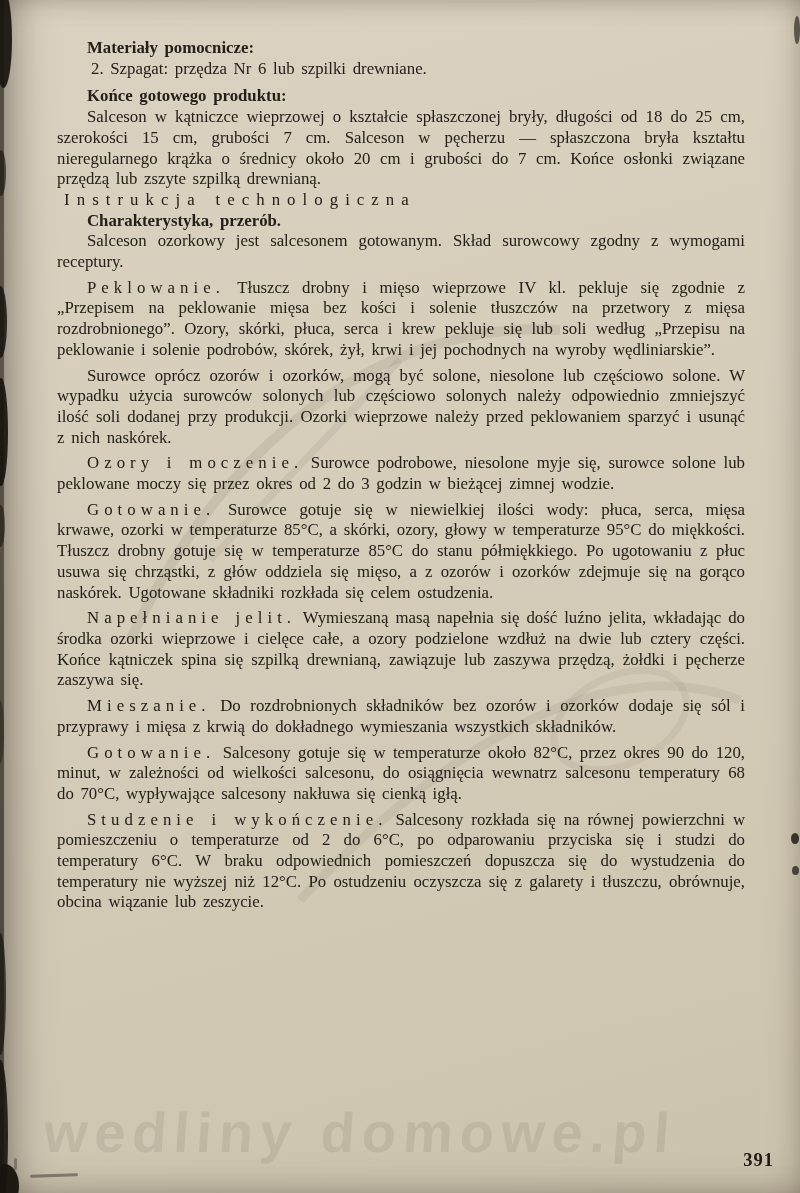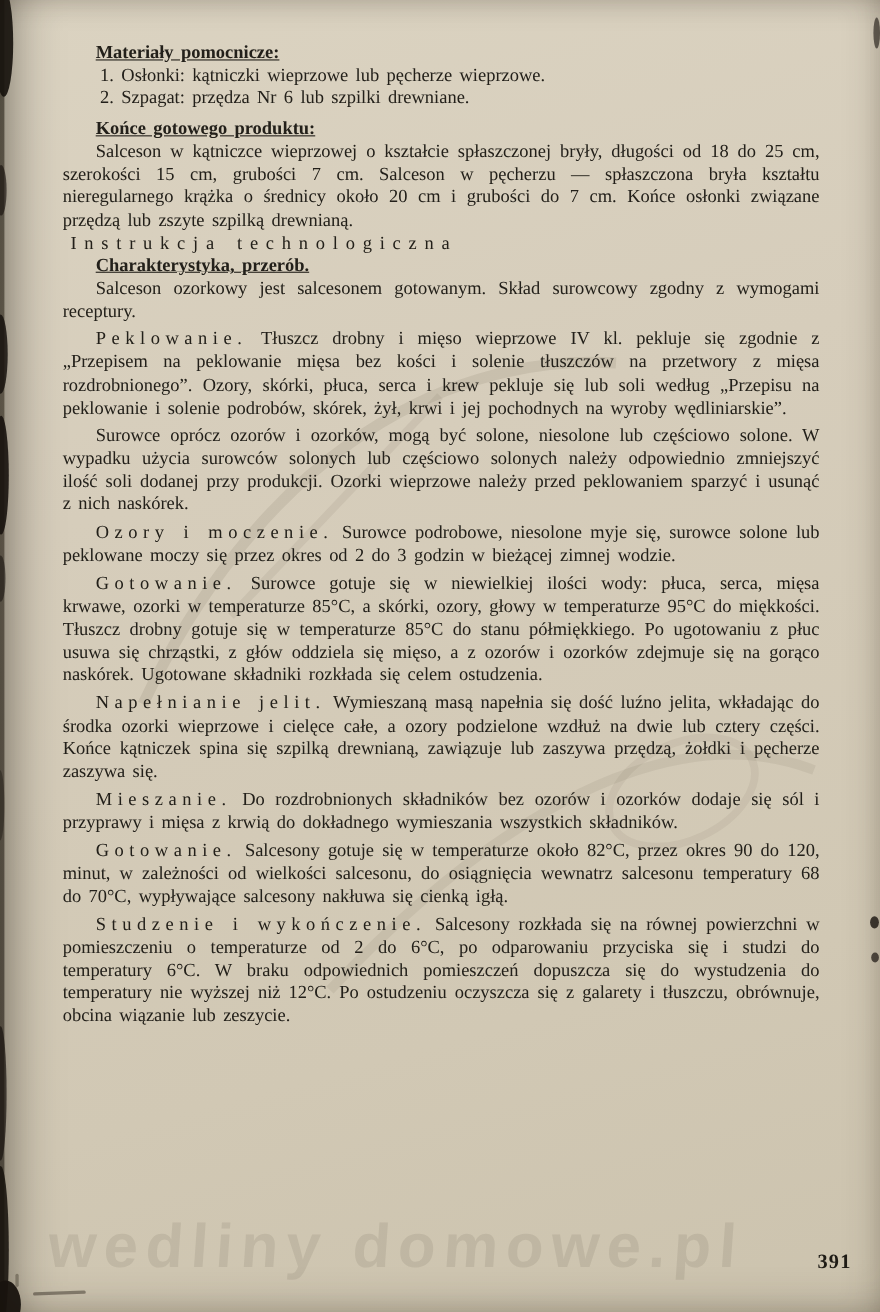--- a/index.html
+++ b/index.html
@@ -27,40 +27,40 @@
     margin: 0;
     font-size: 16.8px;
     line-height: 20.7px;
     text-align: justify;
     word-spacing: 2.5px;
   }
 
   .ind  { text-indent: 30px; }
   .ind2 { text-indent: 34px; text-align: left !important; }
 
-  .h { font-weight: bold; text-align: center; word-spacing: 6px; text-decoration: underline; }
+  .h { font-weight: bold; text-align: center; word-spacing: 6px; }
   .sec { margin-top: 7px !important; }
   .step { margin-top: 5px !important; }
 
   .center-title {
     margin: 12px 0 10px;
     font-size: 17.5px;
     font-weight: normal;
     text-align: center;
     letter-spacing: 0.42em;
     padding-left: 0.42em;
     line-height: 22px;
   }
 
   .term { letter-spacing: 0.30em; margin-top: 25px; }
 
   .page-number {
     position: absolute;
     right: 26px;
-    bottom: 34px;
+    bottom: 22px;
     font-size: 18.5px;
     font-weight: bold;
     letter-spacing: 1px;
     color: #1e1b15;
   }
 
   
   .edge-line {
     position: absolute; left: 0; top: 0; width: 4px; height: 100%;
     background: linear-gradient(180deg, #161209, #2a2316 30%, #1c160d 60%, #120d07);
@@ -110,21 +110,20 @@
     <path d="M210 560 L 400 360" stroke="rgba(80,70,52,0.08)" stroke-width="7" fill="none"></path>
     <path d="M300 900 C 450 740, 610 650, 740 700" stroke="rgba(80,70,52,0.08)" stroke-width="9" fill="none"></path>
     <ellipse cx="620" cy="720" rx="70" ry="44" transform="rotate(-25 620 720)" stroke="rgba(80,70,52,0.07)" stroke-width="7" fill="none"></ellipse>
   </svg>
 
   <div class="wm-bottom">wedliny domowe.pl</div>
 
   <div class="content">
 
     <p class="h ind">Materiały pomocnicze:</p>
-    <p class="ind2">1. Osłonki: kątniczki wieprzowe lub pęcherze wieprzowe.</p>
     <p class="ind2">2. Szpagat: przędza Nr 6 lub szpilki drewniane.</p>
 
     <p class="h ind sec">Końce gotowego produktu:</p>
     <p class="ind">Salceson w kątniczce wieprzowej o kształcie spłaszczonej bryły, długości od 18 do 25 cm, szerokości 15 cm, grubości 7 cm. Salceson w pęcherzu — spłaszczona bryła kształtu nieregularnego krążka o średnicy około 20 cm i grubości do 7 cm. Końce osłonki związane przędzą lub zszyte szpilką drewnianą.</p>
 
 
     <p class="center-title">Instrukcja technologiczna</p>
 
     <p class="h ind">Charakterystyka, przerób.</p>
     <p class="ind">Salceson ozorkowy jest salcesonem gotowanym. Skład surowcowy zgodny z wymogami receptury.</p>

